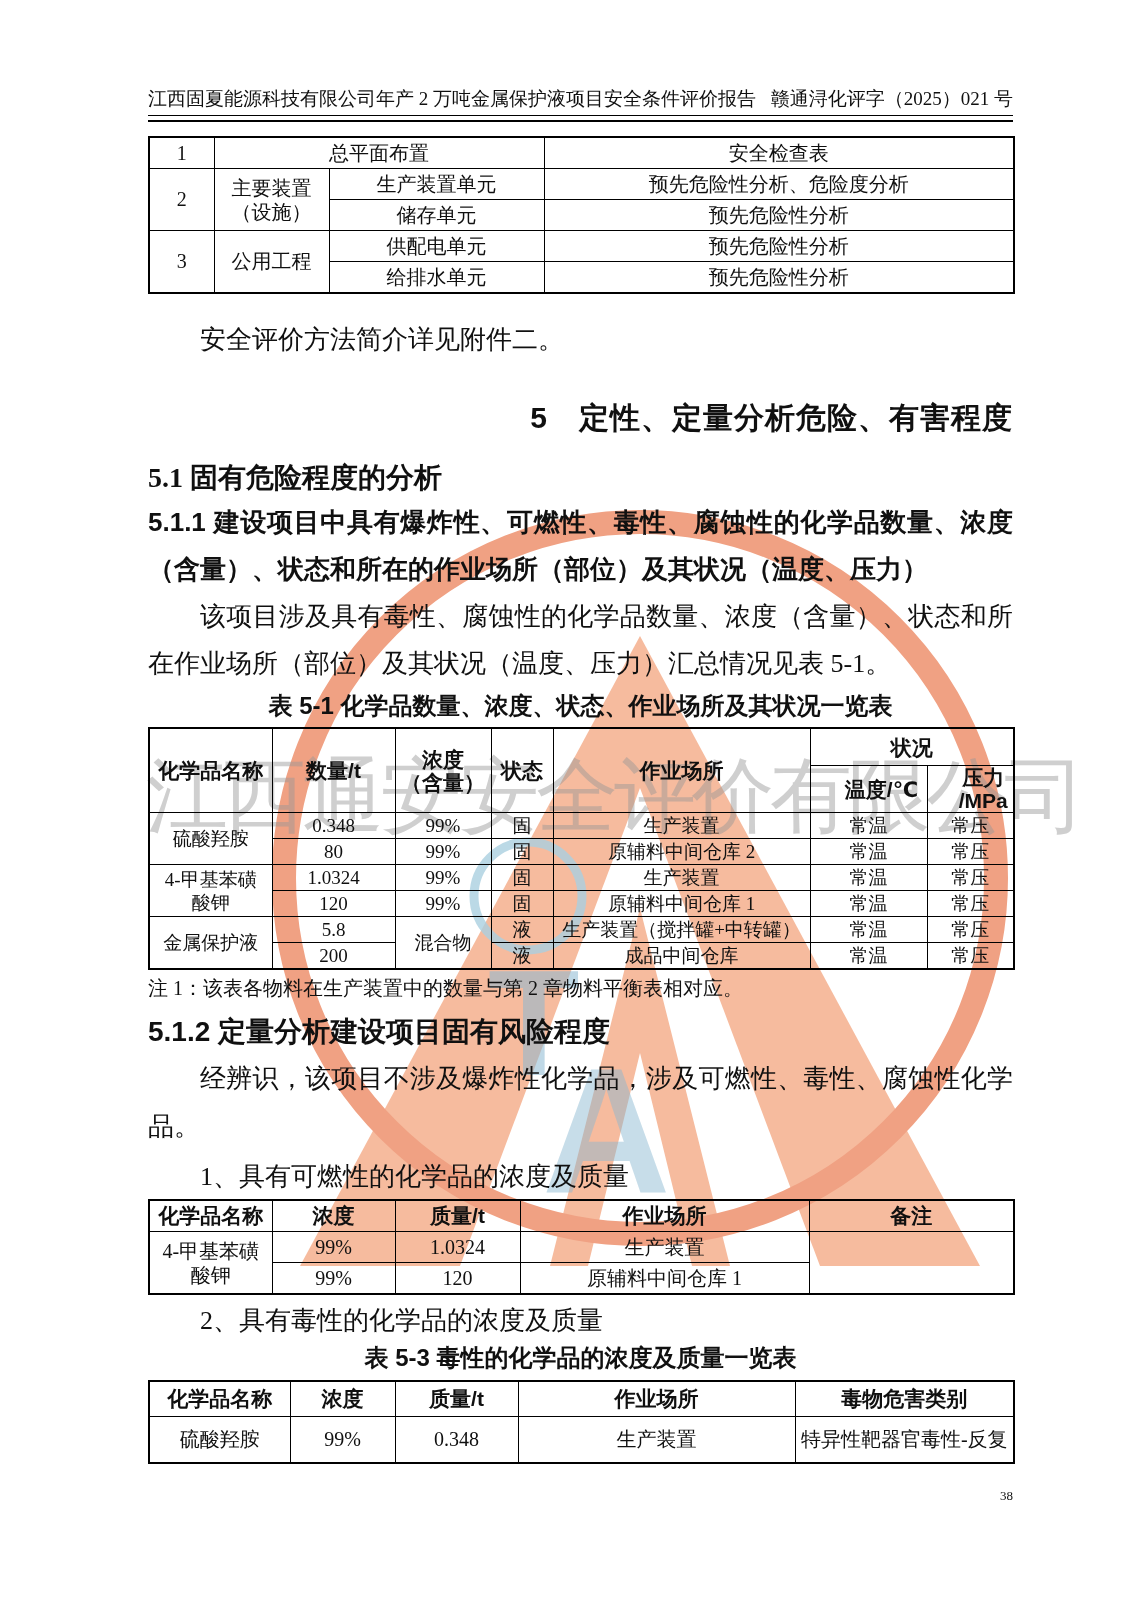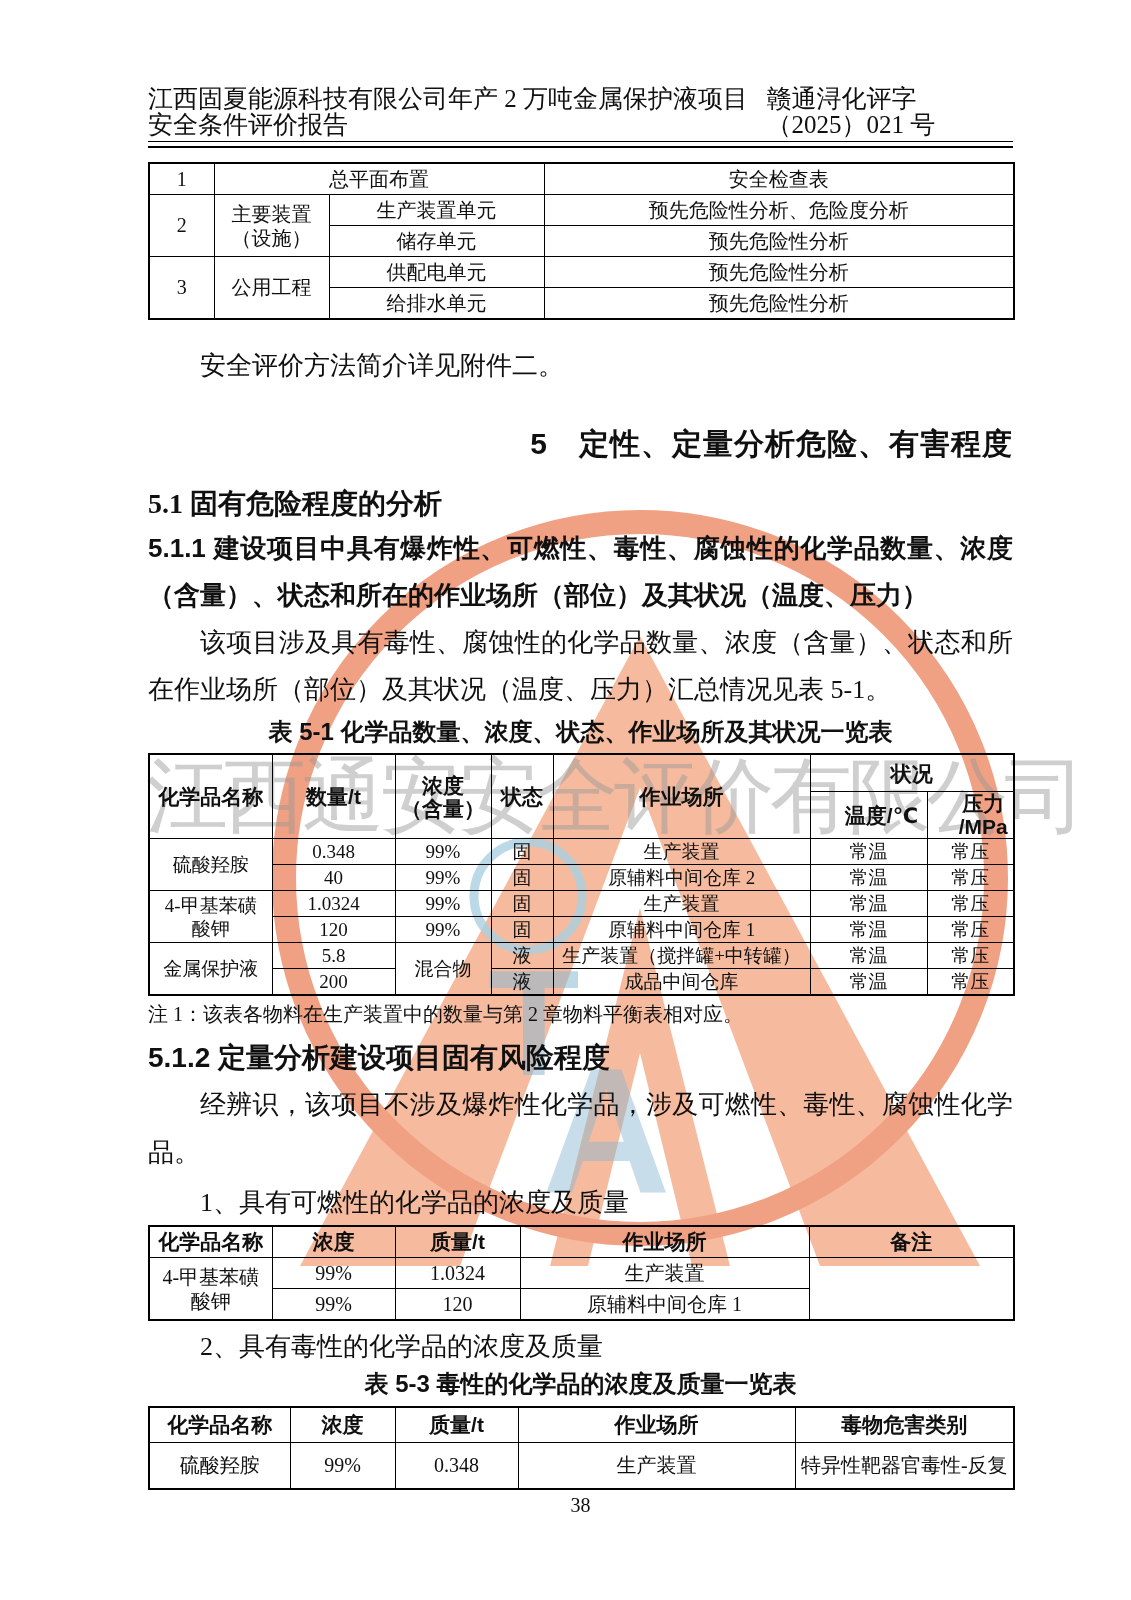--- a/index.html
+++ b/index.html
@@ -19,21 +19,21 @@
   }
   .wm-letter{
     font-family:"Liberation Sans","DejaVu Sans",sans-serif;
     font-weight:bold;color:rgba(138,184,209,0.55);line-height:1;
   }
   .wm-t{left:488px;top:948px;font-size:150px;}
   .wm-a{left:542px;top:1042px;font-size:178px;color:rgba(138,184,209,0.48);}
   
   .content{position:relative;z-index:1;padding:86px 118px 0 148px;}
   .hdr{display:flex;justify-content:space-between;align-items:center;
-       font-size:25px;line-height:26px;}
+       font-size:19px;line-height:26px;}
   .hdr-rule{margin-top:3px;height:4px;border-top:1.5px solid #000;border-bottom:2.5px solid #000;}
   table.tbl{border-collapse:collapse;table-layout:fixed;width:865px;background:transparent;}
   table.tbl td{border:1px solid #000;text-align:center;vertical-align:middle;
                padding:0 2px;overflow:hidden;}
   table.tbl{border:2px solid #000;}
   .method{margin-top:14px;font-size:20px;}
   .method td{height:30px;}
   .ml{white-space:pre-line;line-height:1.2;}
   .para{font-size:26px;line-height:48px;text-align:justify;}
   .ind{text-indent:2em;}
@@ -55,21 +55,21 @@
   .s512{margin-top:12px;font-size:28px;font-weight:bold;
         font-family:"Liberation Sans","DejaVu Sans",sans-serif;}
   .p512{margin-top:4px;}
   .item{margin-top:8px;font-size:26px;line-height:36px;text-indent:2em;}
   .t52{margin-top:4px;font-size:20px;}
   .t52 td{height:30px;}
   .t52 td.hd,.t53 td.hd{font-family:"Liberation Sans","DejaVu Sans",sans-serif;font-weight:bold;font-size:21px;}
   .t53{margin-top:6px;font-size:20px;}
   .t53 tr.hrow td{height:34px;}
   .t53 tr.drow td{height:45px;}
-  .pageno{margin-top:4px;text-align:center;font-size:20px;}
+  .pageno{margin-top:24px;text-align:right;font-size:13px;}
 </style>
 </head>
 <body>
 
 <div class="page">
 
   <svg class="wm" style="left:255px;top:488px;" width="770" height="800" viewBox="0 0 770 800">
     <polygon points="385,148 45,778 725,778" fill="#f6bb9e"></polygon>
     <polygon points="385,300 205,778 565,778" fill="#ffffff"></polygon>
     <polygon points="385,420 295,778 333,778 385,565 437,778 475,778" fill="#f6bb9e"></polygon>
@@ -165,21 +165,21 @@
         <tr>
           <td rowspan="2">硫酸羟胺</td>
           <td>0.348</td>
           <td>99%</td>
           <td>固</td>
           <td>生产装置</td>
           <td>常温</td>
           <td>常压</td>
         </tr>
         <tr>
-          <td>40</td>
+          <td>80</td>
           <td>99%</td>
           <td>固</td>
           <td>原辅料中间仓库 2</td>
           <td>常温</td>
           <td>常压</td>
         </tr>
         <tr>
           <td rowspan="2" class="ml">4-甲基苯磺
 酸钾</td>
           <td>1.0324</td>

